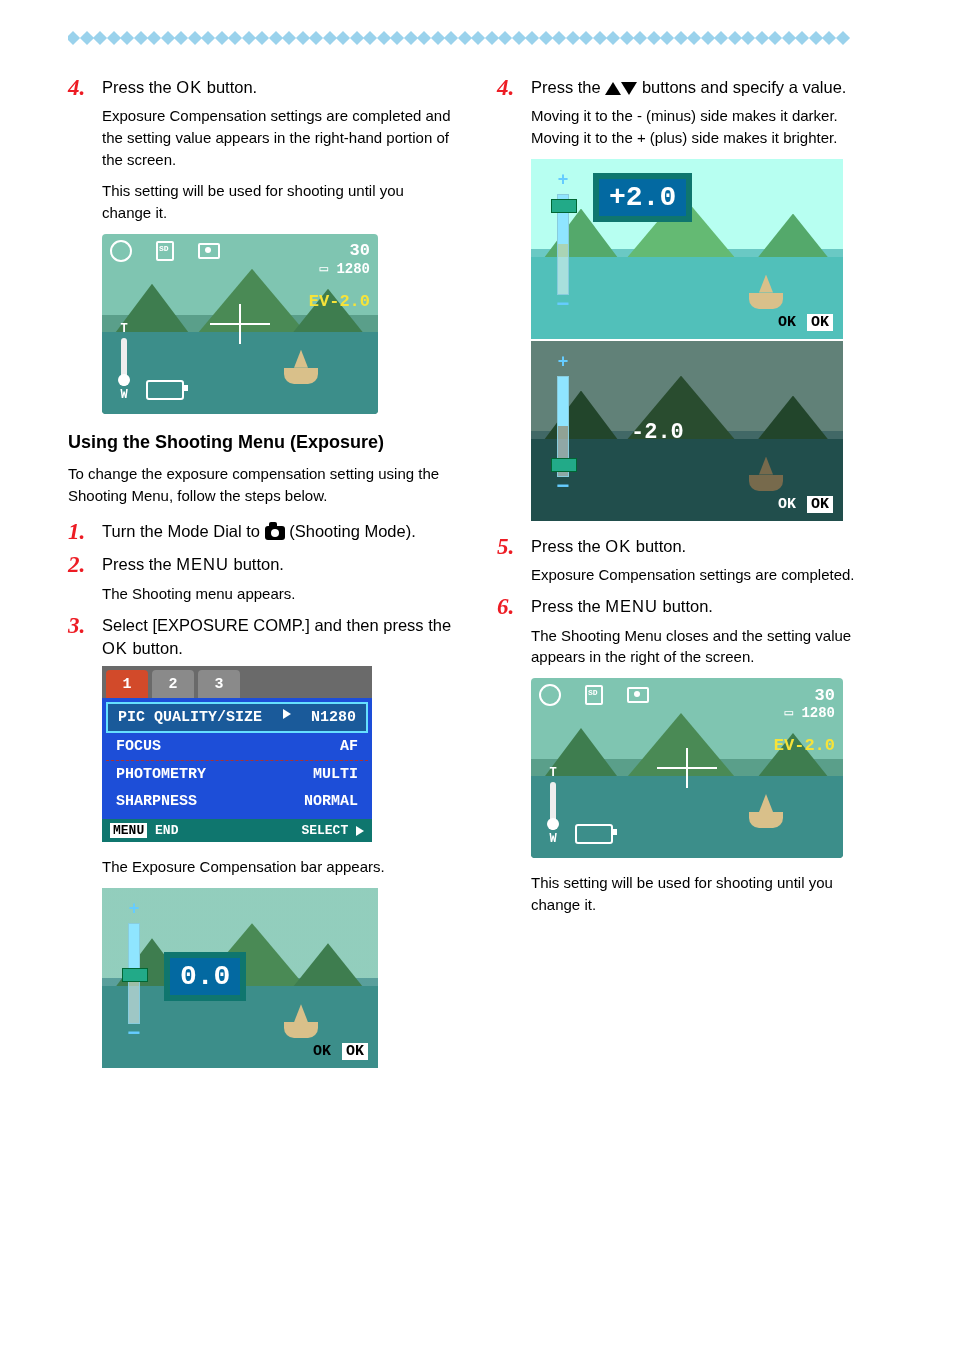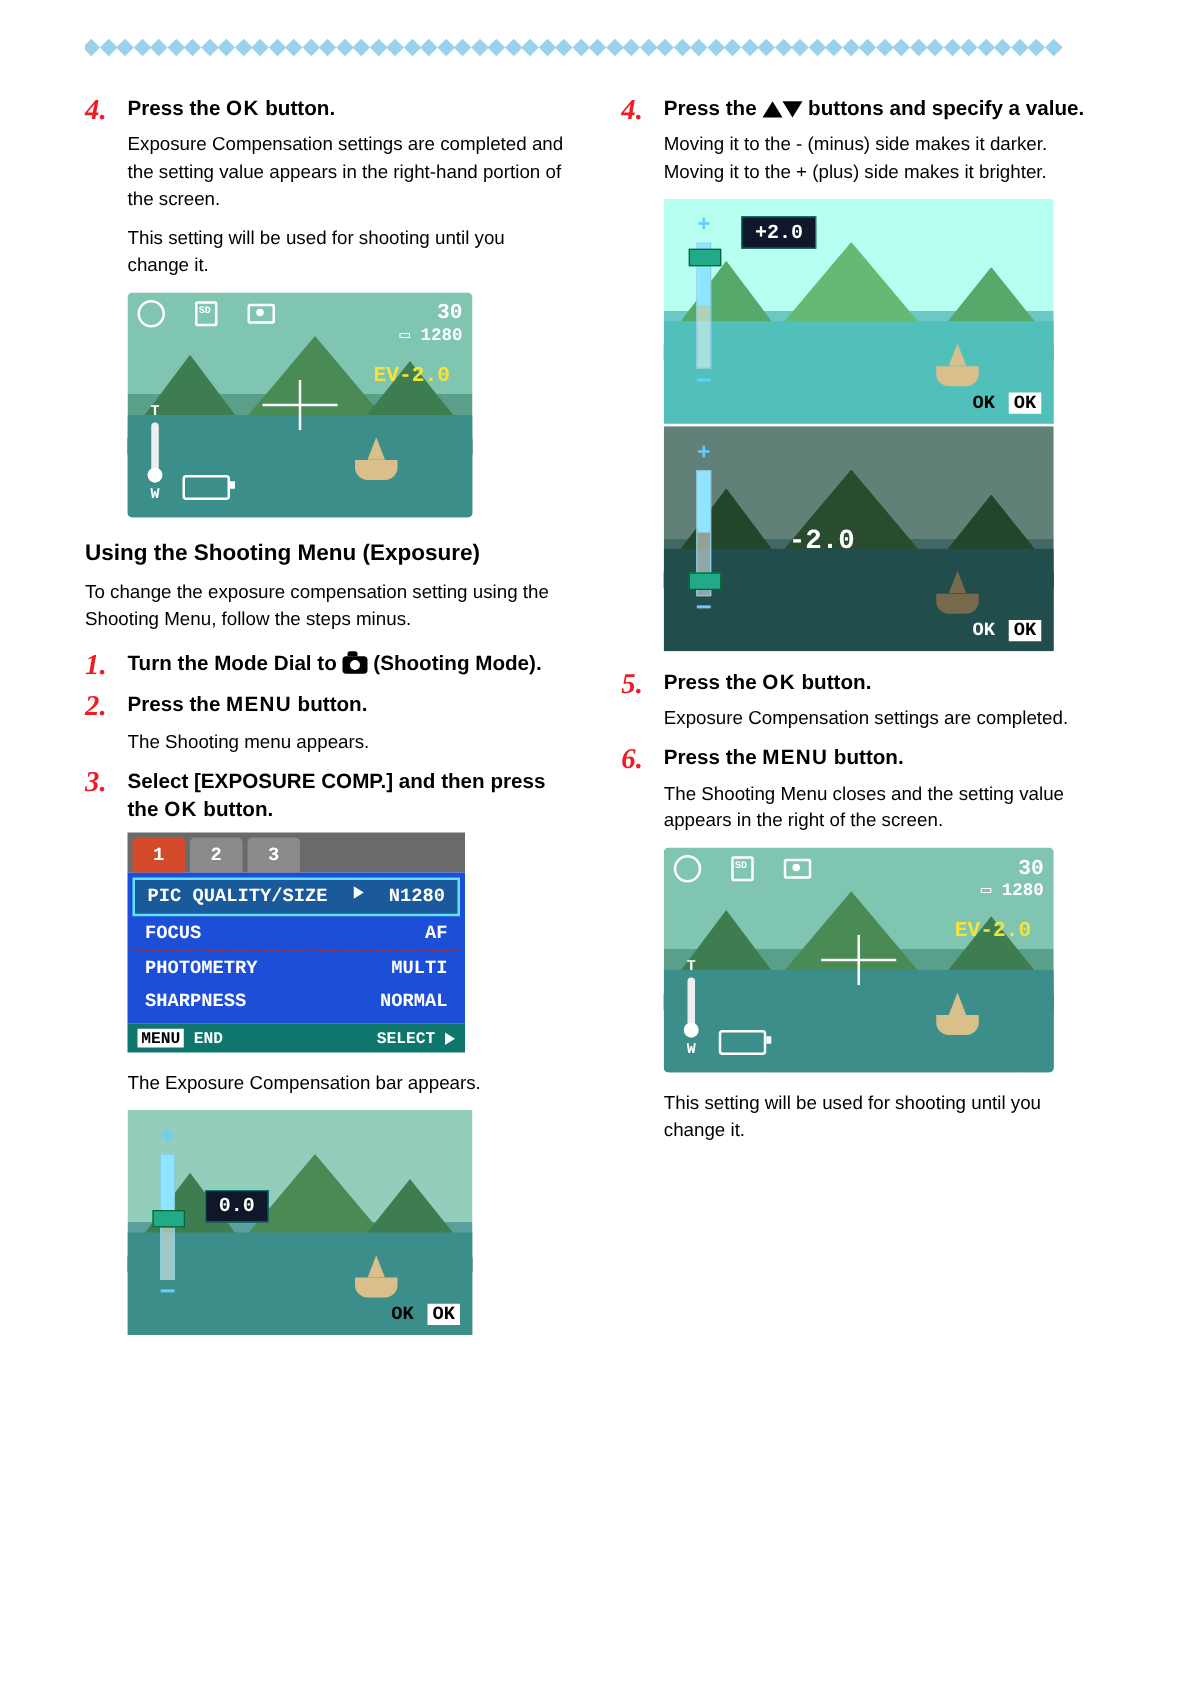--- a/index.html
+++ b/index.html
@@ -48,21 +48,21 @@
     font-family: Georgia, 'Times New Roman', serif;
     font-style: italic;
     font-size: 23px;
     font-weight: bold;
     color: #ed1c24;
     line-height: 1;
     width: 22px;
     flex: 0 0 22px;
   }
   .step-head {
-    font-weight: bold;
+    font-weight: normal;
     font-size: 16.5px;
     line-height: 1.4;
   }
   .step-body {
     margin-left: 34px;
     line-height: 1.45;
     margin-bottom: 10px;
   }
   .step-body p { margin: 6px 0 10px 0; }
   .section-title {
@@ -96,21 +96,21 @@
   .mtn2 { position:absolute; left:70px; top:5px; width:160px; height:95px; background:#4a8a55; clip-path: polygon(0 100%, 50% 0, 100% 100%); }
   .mtn3 { position:absolute; right:-10px; top:25px; width:120px; height:75px; background:#3e7d4f; clip-path: polygon(0 100%, 50% 0, 100% 100%); }
   .water { position:absolute; left:0; right:0; top:98px; bottom:0; background:#3c8e8a; }
   .boat { position:absolute; right:60px; bottom:30px; width:34px; height:16px; background:#d9c08a; border-radius: 0 0 10px 10px; }
   .sail { position:absolute; right:70px; bottom:46px; width:14px; height:18px; background:#d9c08a; clip-path: polygon(0 100%, 100% 100%, 50% 0); }
 
   .osd-top { position:absolute; top:6px; left:8px; right:8px; display:flex; align-items:center; gap:24px; }
   .osd-top .spacer { flex:1; }
   .osd-top .num { font-size:17px; }
   .osd-row2 { position:absolute; top:26px; right:8px; font-size:14px; }
-  .osd-ev { position:absolute; top:58px; right:18px; color:#f6e33a; font-size:17px;text-align:center; }
+  .osd-ev { position:absolute; top:58px; right:8px; color:#f6e33a; font-size:17px;text-align:center; }
   .crosshair { position:absolute; left:50%; top:50%; transform:translate(-50%,-50%); width:60px; height:40px; }
   .crosshair::before, .crosshair::after { content:""; position:absolute; background:#fff; }
   .crosshair::before { left:0; right:0; top:50%; height:2px; margin-top:-1px; }
   .crosshair::after { top:0; bottom:0; left:50%; width:2px; margin-left:-1px; }
   .zoom { position:absolute; left:10px; bottom:12px; width:24px; height:80px; display:flex; flex-direction:column; align-items:center; }
   .zoom .t { font-size:12px; }
   .zoom .w { font-size:12px; }
   .zoom .track { flex:1; width:6px; background:#eee; border-radius:3px; margin:2px 0; position:relative; }
   .zoom .knob { position:absolute; bottom:0; left:-3px; width:12px; height:12px; background:#fff; border-radius:50%; }
   .batt { position:absolute; left:44px; bottom:14px; width:34px; height:16px; border:2px solid #fff; border-radius:3px; }
@@ -118,21 +118,21 @@
 
   
   .ev-shot { width:276px; height:180px; position:relative; margin:6px 0 14px 34px; overflow:hidden; }
   .ev-shot .scene-sky { background: linear-gradient(#7fc5b1 0 50%, #3c8e8a 50% 100%); opacity:0.85; }
   .ev-bar { position:absolute; left:20px; top:10px; bottom:30px; width:24px; display:flex; flex-direction:column; align-items:center; }
   .ev-bar .plus { color:#6cf; font-size:18px; font-weight:bold; }
   .ev-bar .minus { color:#6cf; font-size:22px; font-weight:bold; line-height:10px; }
   .ev-bar .track { flex:1; width:10px; background:rgba(255,255,255,0.5); border:1px solid #8cd; margin:4px 0; position:relative; }
   .ev-bar .fill-top { position:absolute; top:0; left:0; right:0; height:50%; background:#8fe5ff; }
   .ev-bar .handle { position:absolute; left:-7px; width:24px; height:12px; background:#2a8; border:1px solid #063; }
-  .ev-val { position:absolute; color:#fff; font-family:"Courier New",monospace; font-weight:bold; font-size:16px; background:#0f172a; padding:3px 10px; border:1px solid #0f766e; }
+  .ev-val { position:absolute; color:#fff; font-family:"Courier New",monospace; font-weight:bold; font-size:28px; background:#0369a1; padding:3px 10px; border:6px solid #0f766e; }
   .ev-val.plain { background:transparent; border:none; color:#fff; font-size:22px; }
   .ok-ok { position:absolute; right:10px; bottom:8px; font-family:"Courier New",monospace; font-weight:bold; font-size:15px; color:#000; }
   .ok-ok .box { background:#fff; padding:0 4px; margin-left:2px; }
 
   
   .menu-shot { width:270px; margin:6px 0 14px 34px; font-family:"Courier New",monospace; font-size:15px; color:#fff; font-weight:bold; }
   .tabs { background:#6a6a6a; display:flex; padding:4px 4px 0 4px; gap:4px; }
   .tab { width:42px; height:28px; background:#8a8a8a; display:flex; align-items:center; justify-content:center; border-top-left-radius:4px; border-top-right-radius:4px; }
   .tab.active { background:#d24a2a; }
   .menu-body { background:#1d4ed8; padding:4px; }
@@ -268,21 +268,21 @@
           <div class="t">T</div>
           <div class="track">
               <div class="knob"></div>
             </div>
           <div class="w">W</div>
         </div>
         <div class="batt"></div>
       </div>
 
       <div class="section-title">Using the Shooting Menu (Exposure)</div>
-      <div class="intro">To change the exposure compensation setting using the Shooting Menu, follow the steps minus.</div>
+      <div class="intro">To change the exposure compensation setting using the Shooting Menu, follow the steps below.</div>
 
       <div class="step">
         <div class="step-num">1.</div>
         <div class="step-head">
           <span>Turn the Mode Dial to </span><span class="cam-icon"></span><span> (Shooting Mode).</span>
         </div>
       </div>
 
       <div class="step" style="margin-top:10px">
         <div class="step-num">2.</div>

